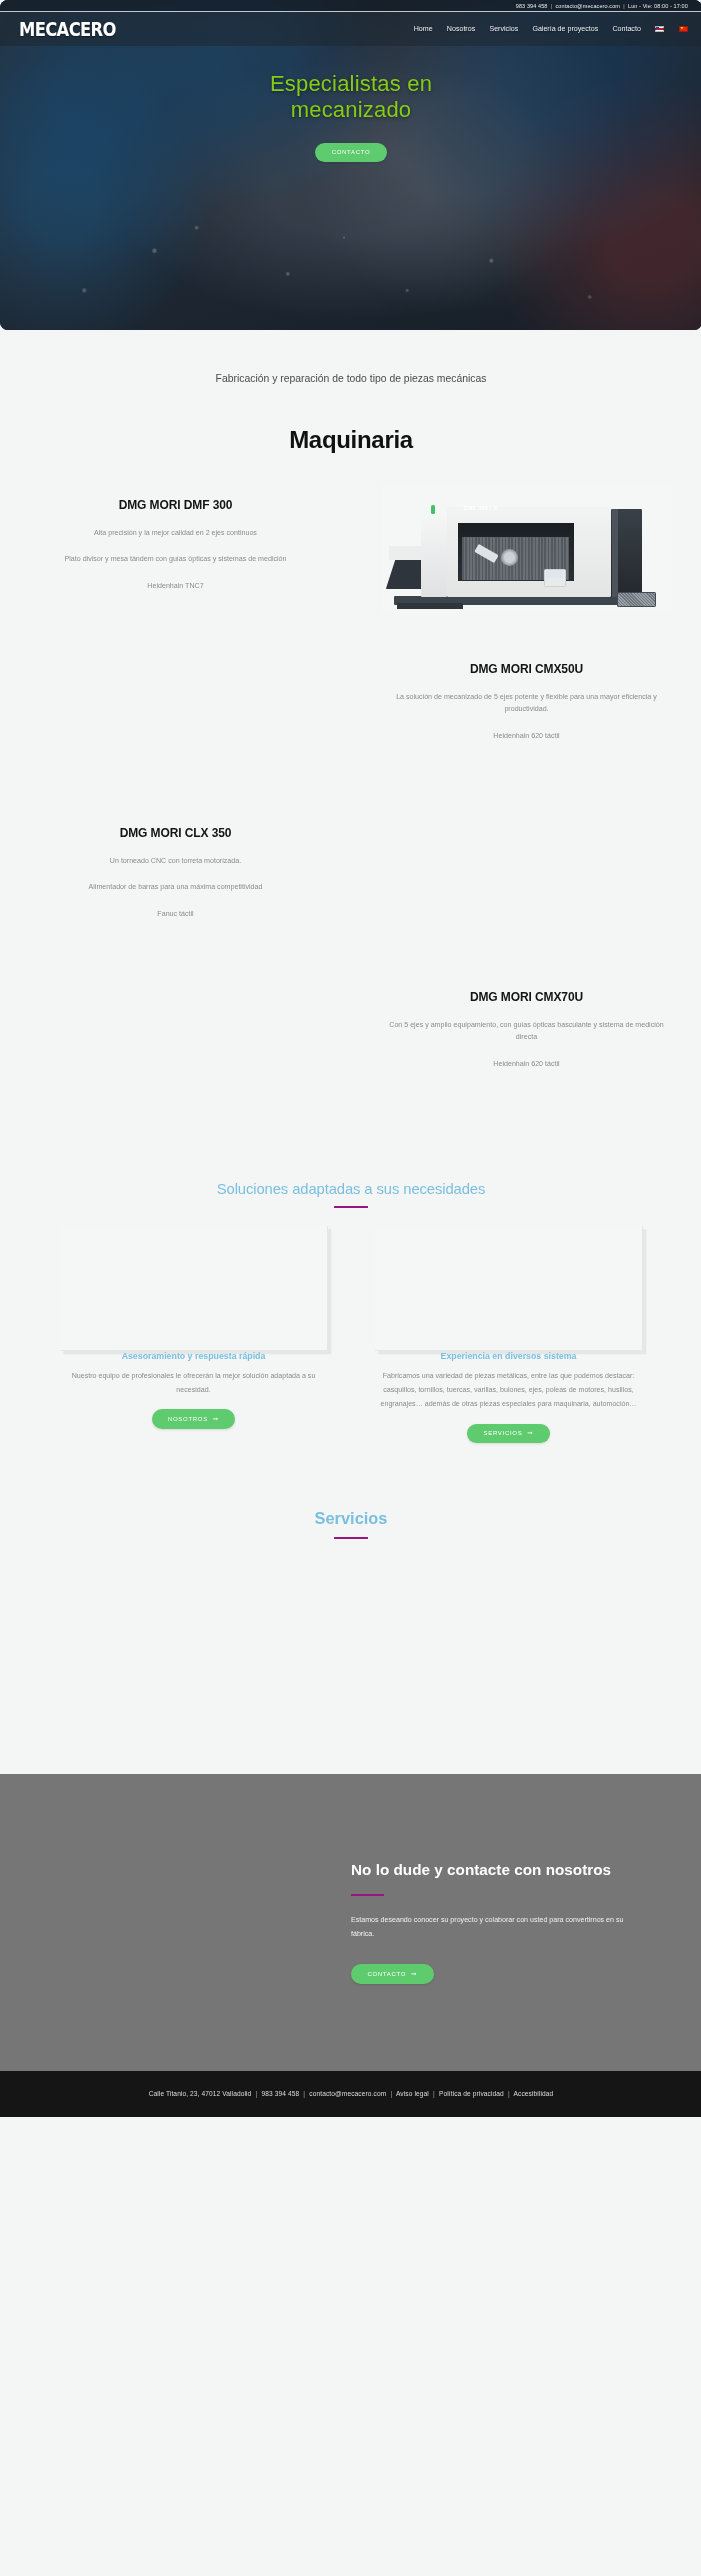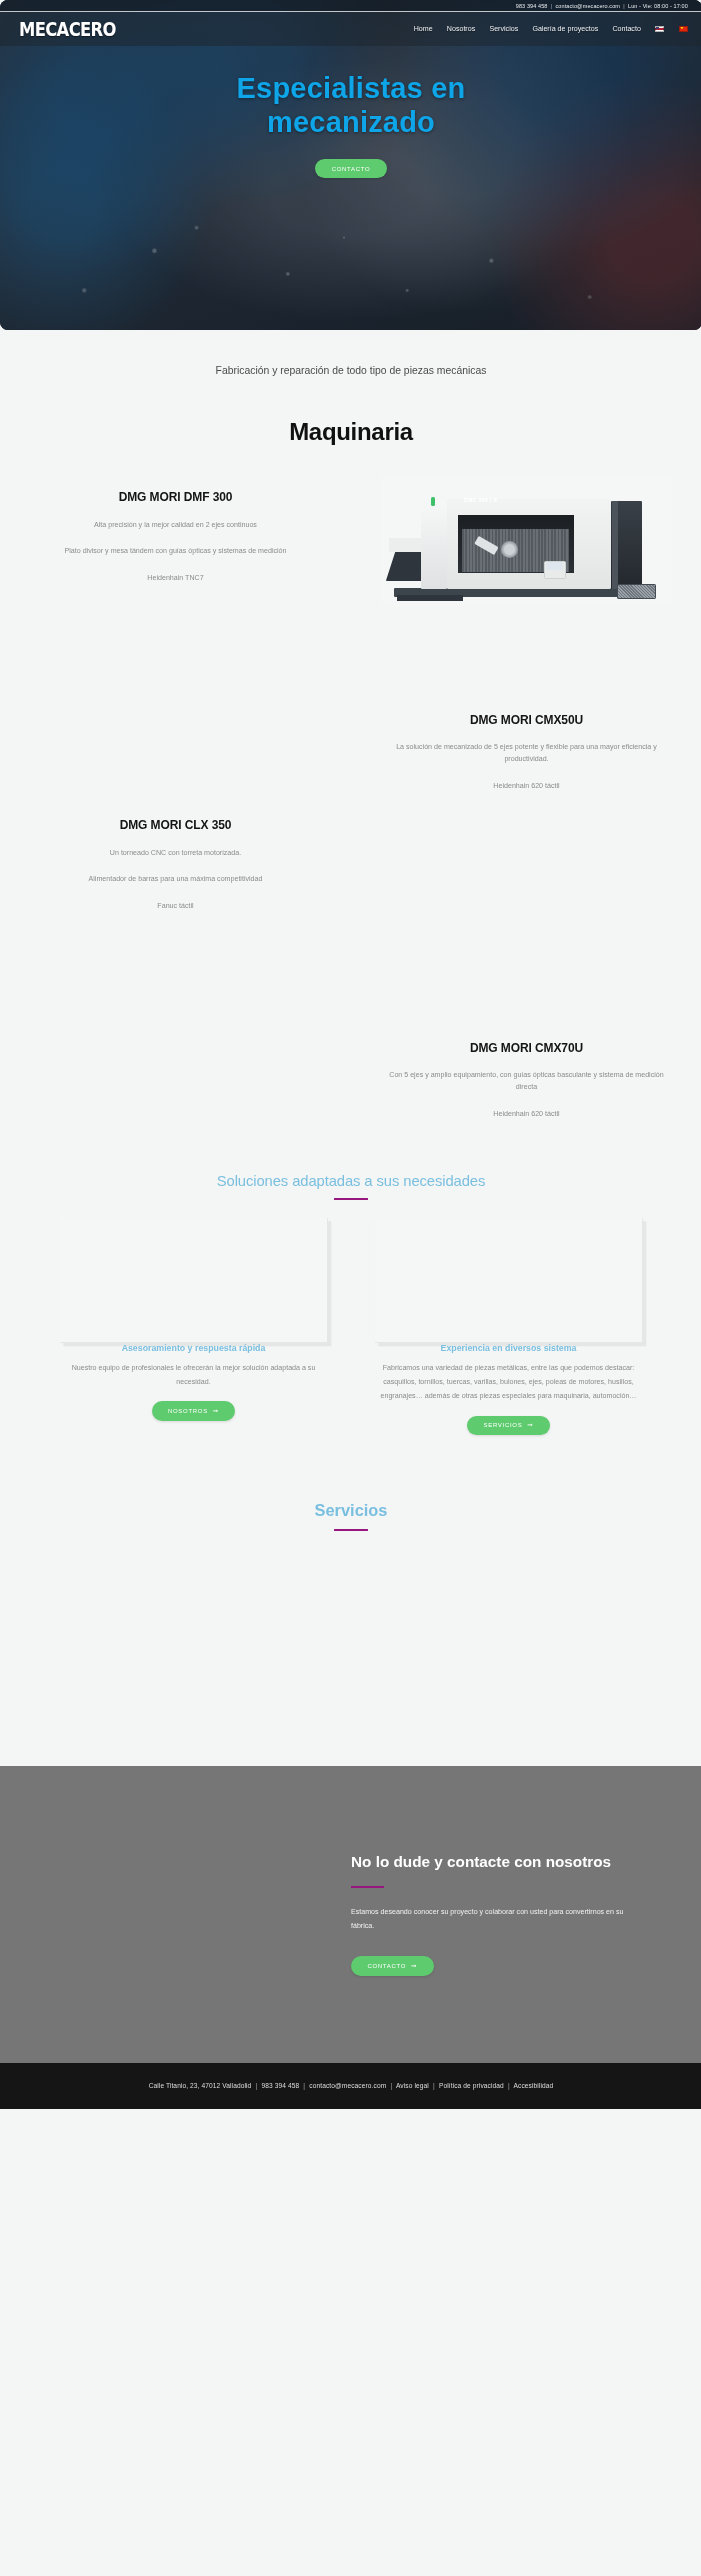--- a/index.html
+++ b/index.html
@@ -87,47 +87,47 @@
       linear-gradient(#b22234 0 7.7%, #fff 7.7% 15.4%, #b22234 15.4% 23.1%, #fff 23.1% 30.8%,
                       #b22234 30.8% 38.5%, #fff 38.5% 46.2%, #b22234 46.2% 53.9%, #fff 53.9% 61.6%,
                       #b22234 61.6% 69.3%, #fff 69.3% 77%, #b22234 77% 84.7%, #fff 84.7% 92.4%, #b22234 92.4% 100%);
   }
   .flag-us::before { content:""; position:absolute; left:0; top:0; width:45%; height:54%; background:#3c3b6e; }
   .flag-cn { background:#de2910; }
   .flag-cn::before { content:"★"; position:absolute; left:0.5px; top:-1.1px; font-size:4.4px; color:#ffde00; line-height:1;}
 
   .hero-body { position:relative; z-index:4; text-align:center; padding-top:25px; }
   .hero-title {
-    font-size:29px; line-height:1.18; font-weight:bold; color:#0ea5e9;
+    font-size:22px; line-height:1.18; font-weight:normal; color:#84cc16;
     letter-spacing:0.2px; text-shadow:0 1.1px 3.3px rgba(0,0,0,.45);
   }
   .btn-green {
     display:inline-flex; align-items:center; justify-content:center; gap:4.9px;
     background:#5ecb6e; color:#fff; border:none; cursor:pointer;
     border-radius:22px; font-size:6px; letter-spacing:0.7px;
     padding:6.6px 16.4px; font-family:"Liberation Sans", sans-serif;
     box-shadow:0 1.1px 2.7px rgba(0,0,0,.12);
   }
   .hero-cta { margin-top:19.7px; }
 
   
   .intro { text-align:center; padding:34px 0 0; }
   .intro-text {
     font-size:10.4px; color:#4a4a4a; line-height:1.42;
-    max-width:339px; margin:0 auto; font-weight:normal;
+    max-width:339px; margin:8px auto; font-weight:normal;
   }
 
   
   .maquinaria-title {
     text-align:center; font-size:24px; font-weight:bold; color:#111;
     margin-top:39px; letter-spacing:-0.3px;
   }
   .machines { margin-top:18.6px; }
   .machine-row { display:flex; align-items:flex-start; width:702px; }
-  .machine-row.reverse { flex-direction:row-reverse;align-items:flex-end; }
+  .machine-row.reverse { flex-direction:row-reverse; }
   .machine-col-text { width:351px; text-align:center; padding:26px 32px 0; }
   .machine-col-img  { width:351px; min-height:164px; display:flex; align-items:flex-start; justify-content:center; padding-top:11px;}
   .machine-name {
     font-size:12px; font-weight:bold; color:#141414; letter-spacing:-0.1px;
   }
   .machine-line { font-size:7.1px; color:#8b8b8b; line-height:1.75; margin-top:14.2px; }
 
   .machine-photo {
     width:290px; height:131px; position:relative; background:#f5f6f6;
   }

